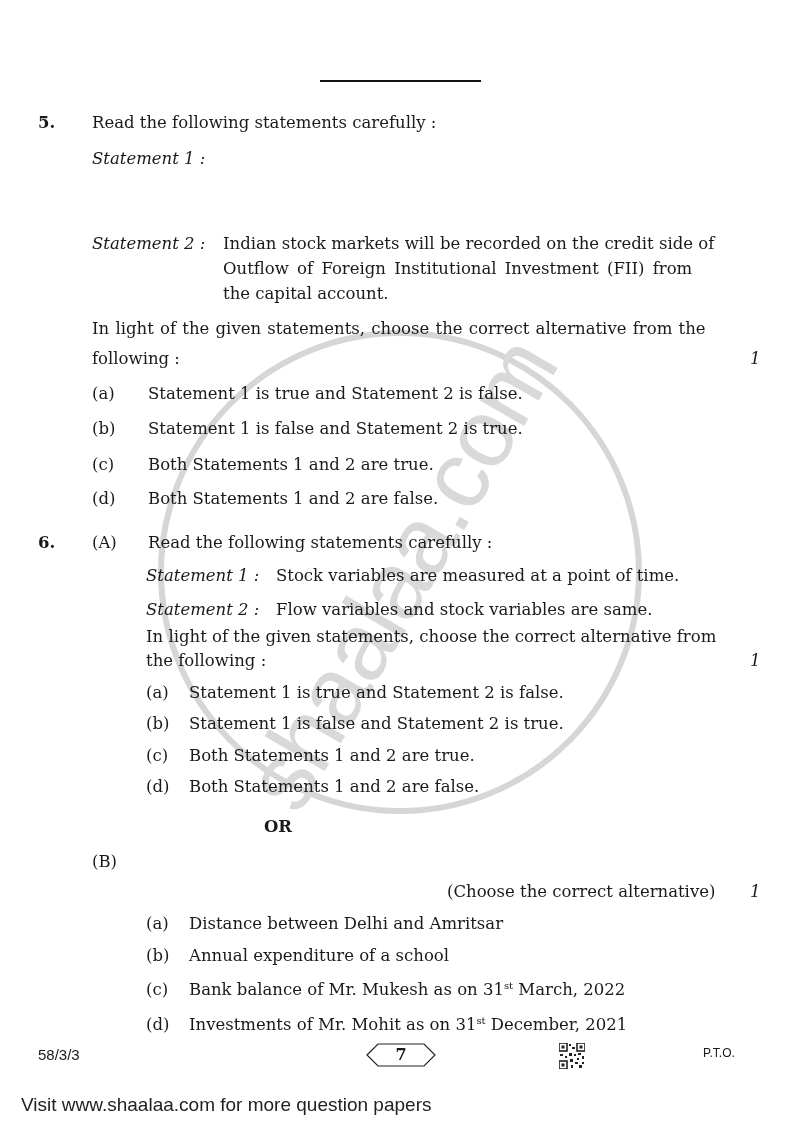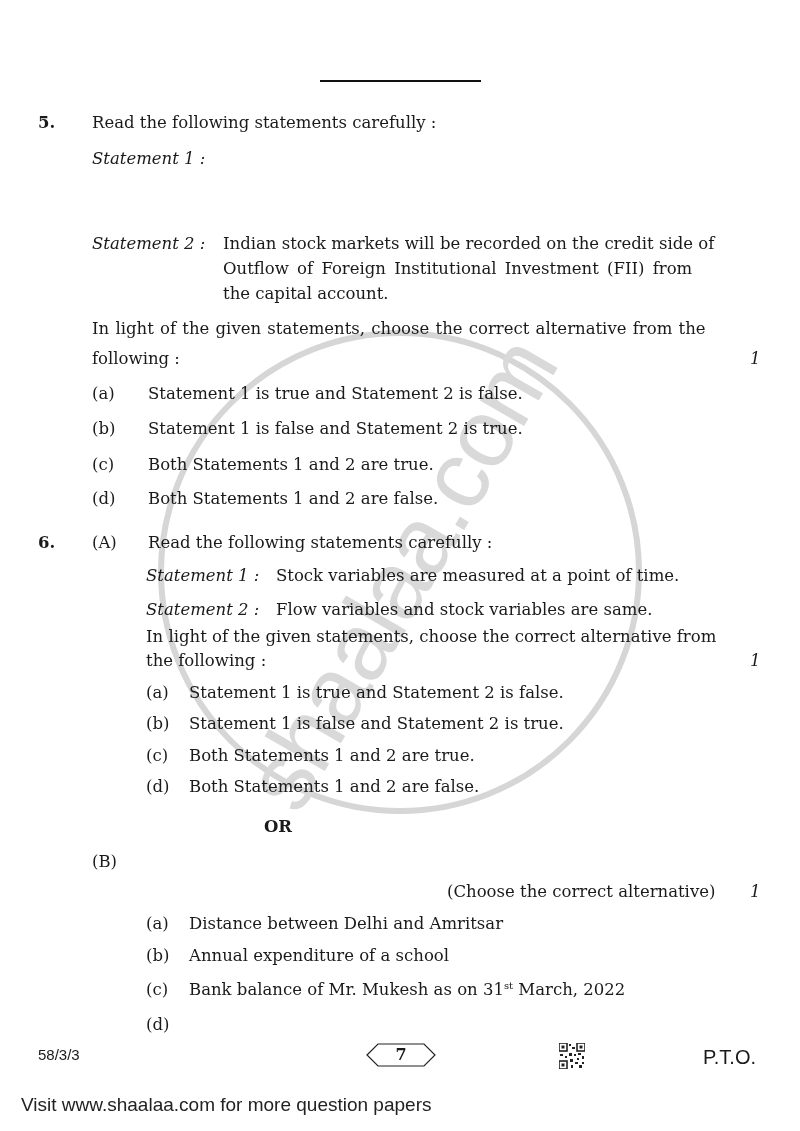--- a/index.html
+++ b/index.html
@@ -17,21 +17,21 @@
   
   .wm-circle { position:absolute; left:158px; top:330px; width:484px; height:484px;
                border:6px solid #d6d6d6; border-radius:50%; box-sizing:border-box; }
   .wm-text { position:absolute; left:140px; top:520px; width:520px; text-align:center;
              font-family:"Liberation Sans", sans-serif; font-size:96px; color:#d9d9d9;
              transform:rotate(-60deg); transform-origin:50% 50%; letter-spacing:-2px; }
   .content { position:absolute; left:0; top:0; width:800px; height:1131px; }
 
   
   .foot-code { font-family:"Liberation Sans", sans-serif; font-size:15px; }
-  .pto { font-family:"Liberation Sans", sans-serif; font-size:20px; }
+  .pto { font-family:"Liberation Sans", sans-serif; font-size:12px; }
   .hex { position:absolute; left:366px; top:1043px; width:70px; height:24px; }
   .hex svg { position:absolute; left:0; top:0; }
   .hex span { position:absolute; left:0; top:2px; width:70px; text-align:center;
               font-size:16px; font-weight:bold; font-family:"DejaVu Serif", serif; }
   .qr { position:absolute; left:559px; top:1043px; width:26px; height:26px; }
   .visit { font-family:"Liberation Sans", sans-serif; font-size:19px; color:#222; }
   sup { font-size:10px; line-height:0; }
 </style>
 </head>
 <body>
@@ -97,20 +97,21 @@
     <div class="abs txt" style="left:447px;top:882px;">(Choose the correct alternative)</div>
     <div class="abs marks" style="left:750px;top:882px;">1</div>
 
     <div class="abs txt" style="left:146px;top:914px;">(a)</div>
     <div class="abs txt" style="left:189px;top:914px;">Distance between Delhi and Amritsar</div>
     <div class="abs txt" style="left:146px;top:946px;">(b)</div>
     <div class="abs txt" style="left:189px;top:946px;">Annual expenditure of a school</div>
     <div class="abs txt" style="left:146px;top:980px;">(c)</div>
     <div class="abs txt" style="left:189px;top:980px;"><span>Bank balance of Mr. Mukesh as on 31</span><sup>st</sup><span> March, 2022</span></div>
     <div class="abs txt" style="left:146px;top:1015px;">(d)</div>
+    <div class="abs txt" style="left:189px;top:1015px;"><span>Investments of Mr. Mohit as on 31</span><sup>st</sup><span> December, 2021</span></div>
 
     <div class="abs foot-code" style="left:38px;top:1046px;">58/3/3</div>
 
     <div class="hex">
       <svg width="70" height="24" viewBox="0 0 70 24">
         <polygon points="1,12 12,1 58,1 69,12 58,23 12,23" fill="none" stroke="#222" stroke-width="1.2"></polygon>
       </svg>
       <span>7</span>
     </div>
 

